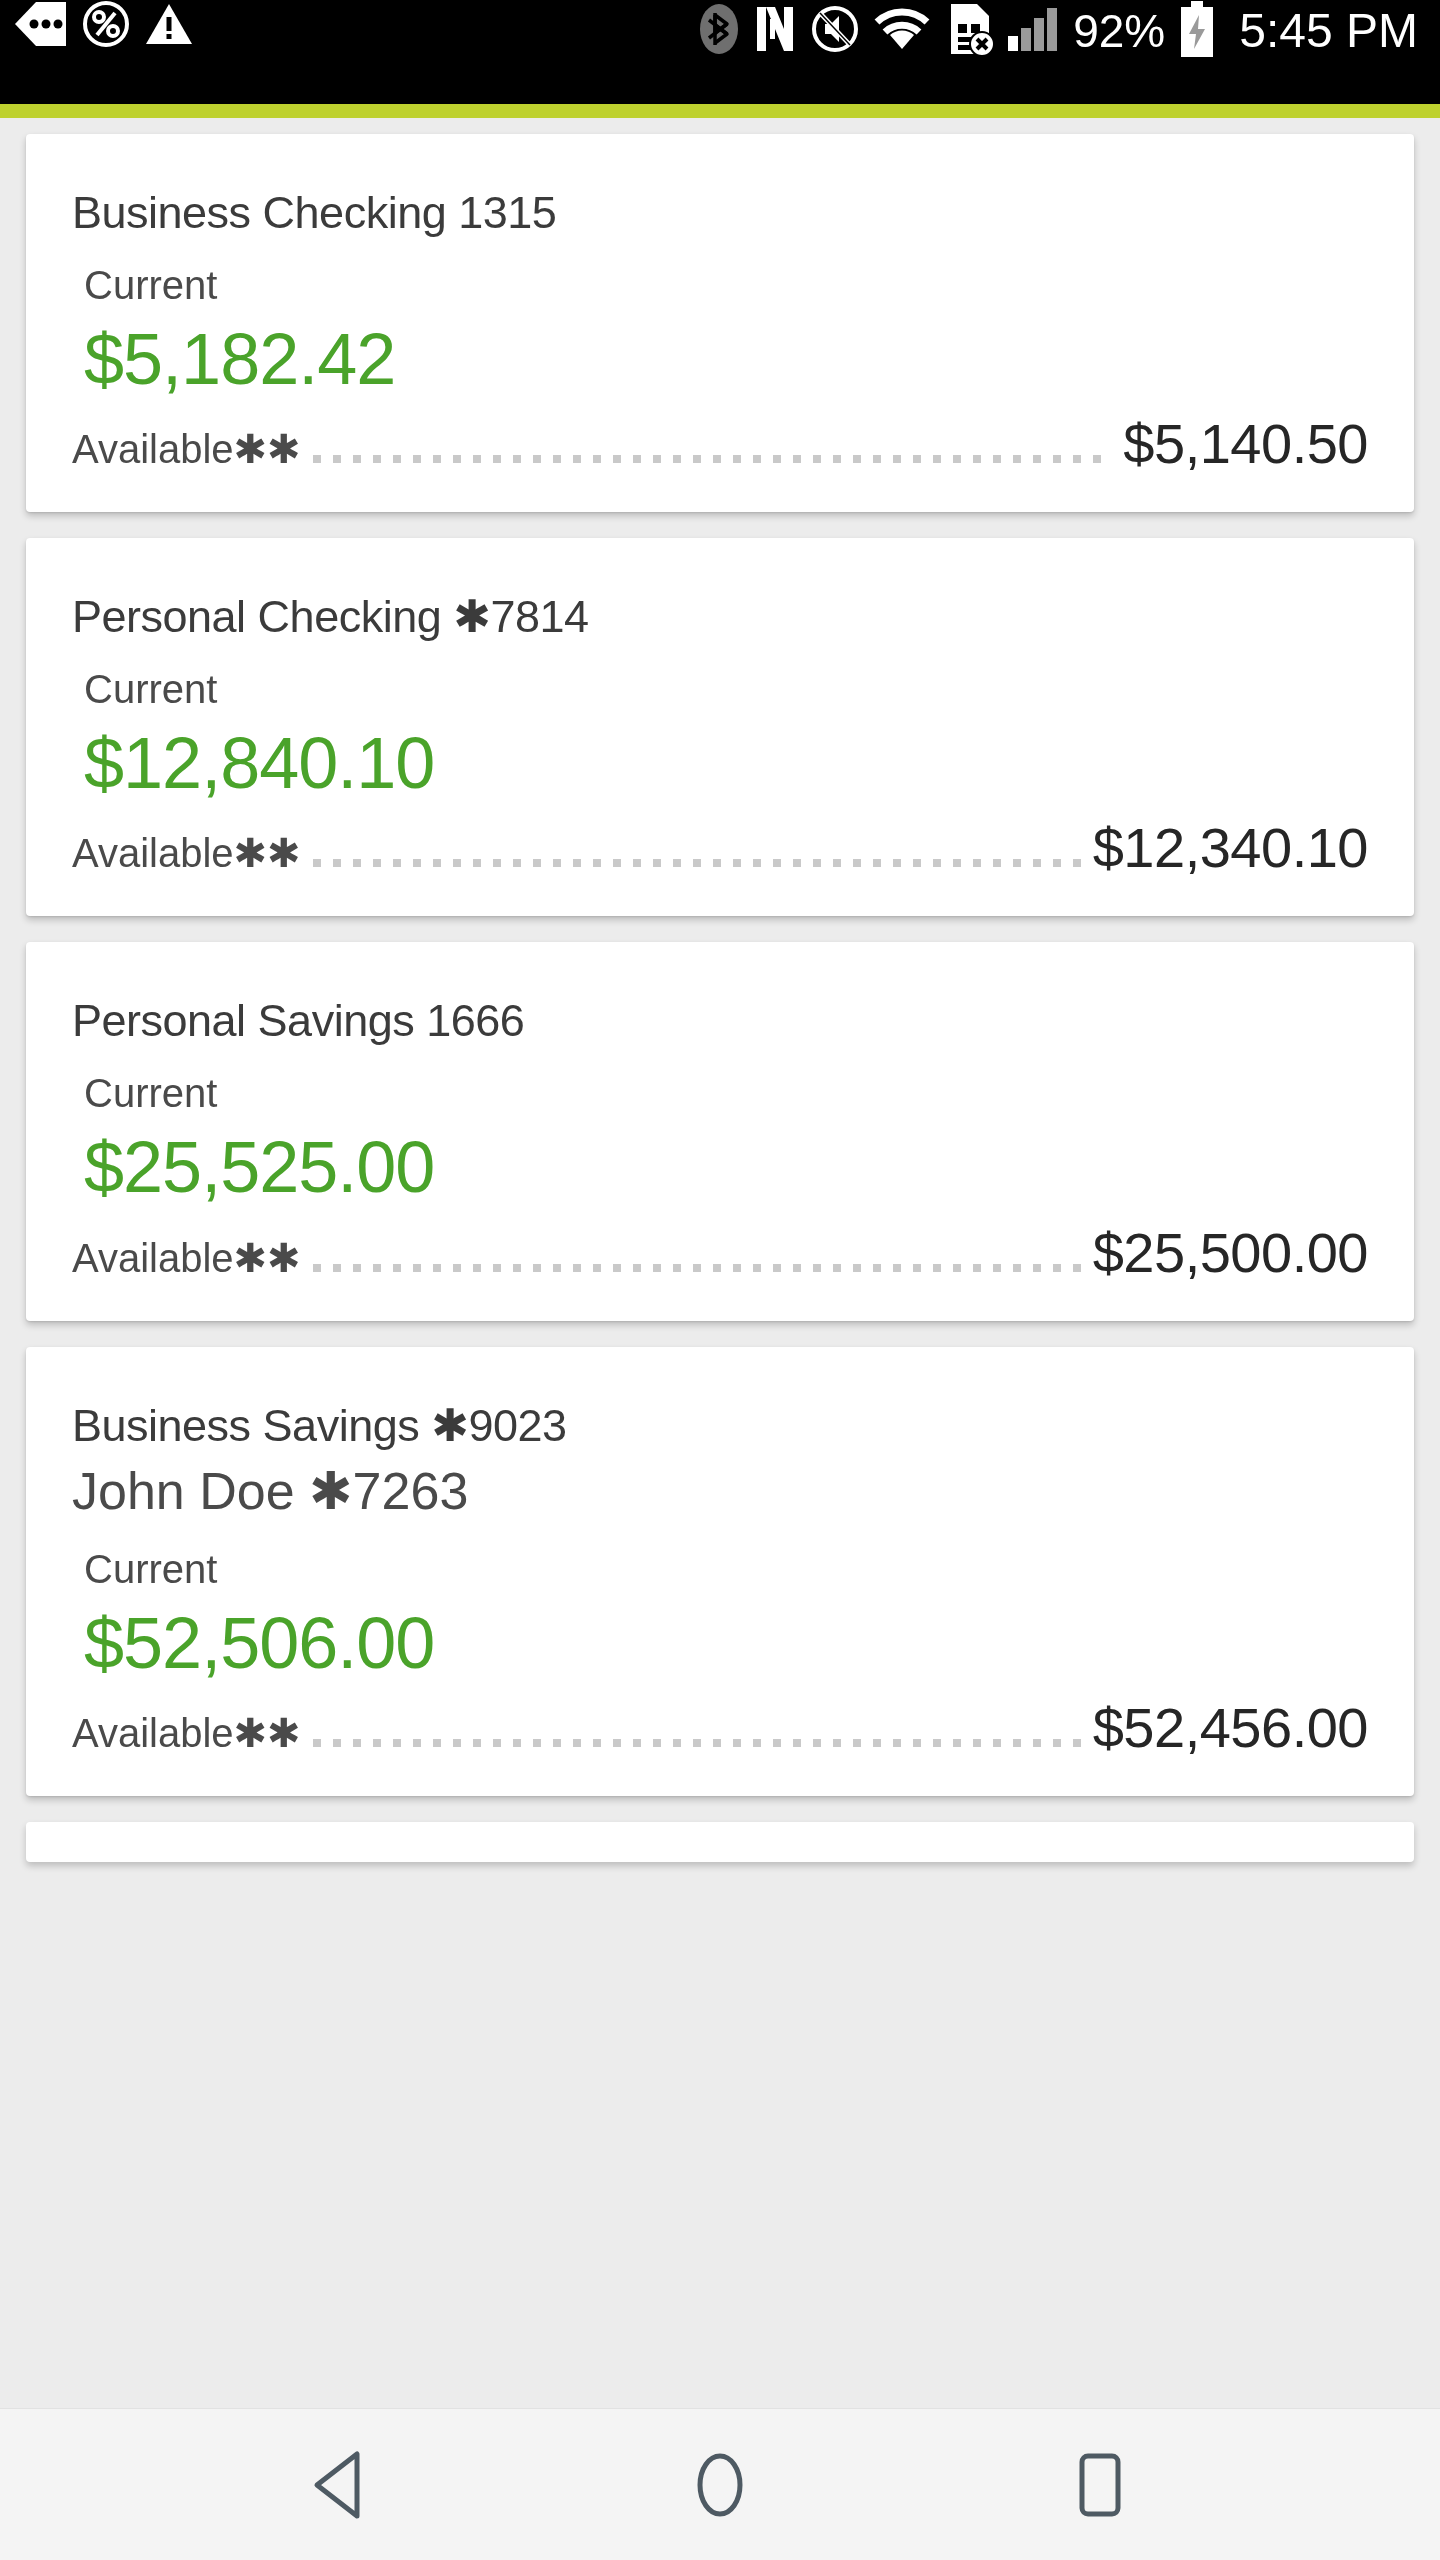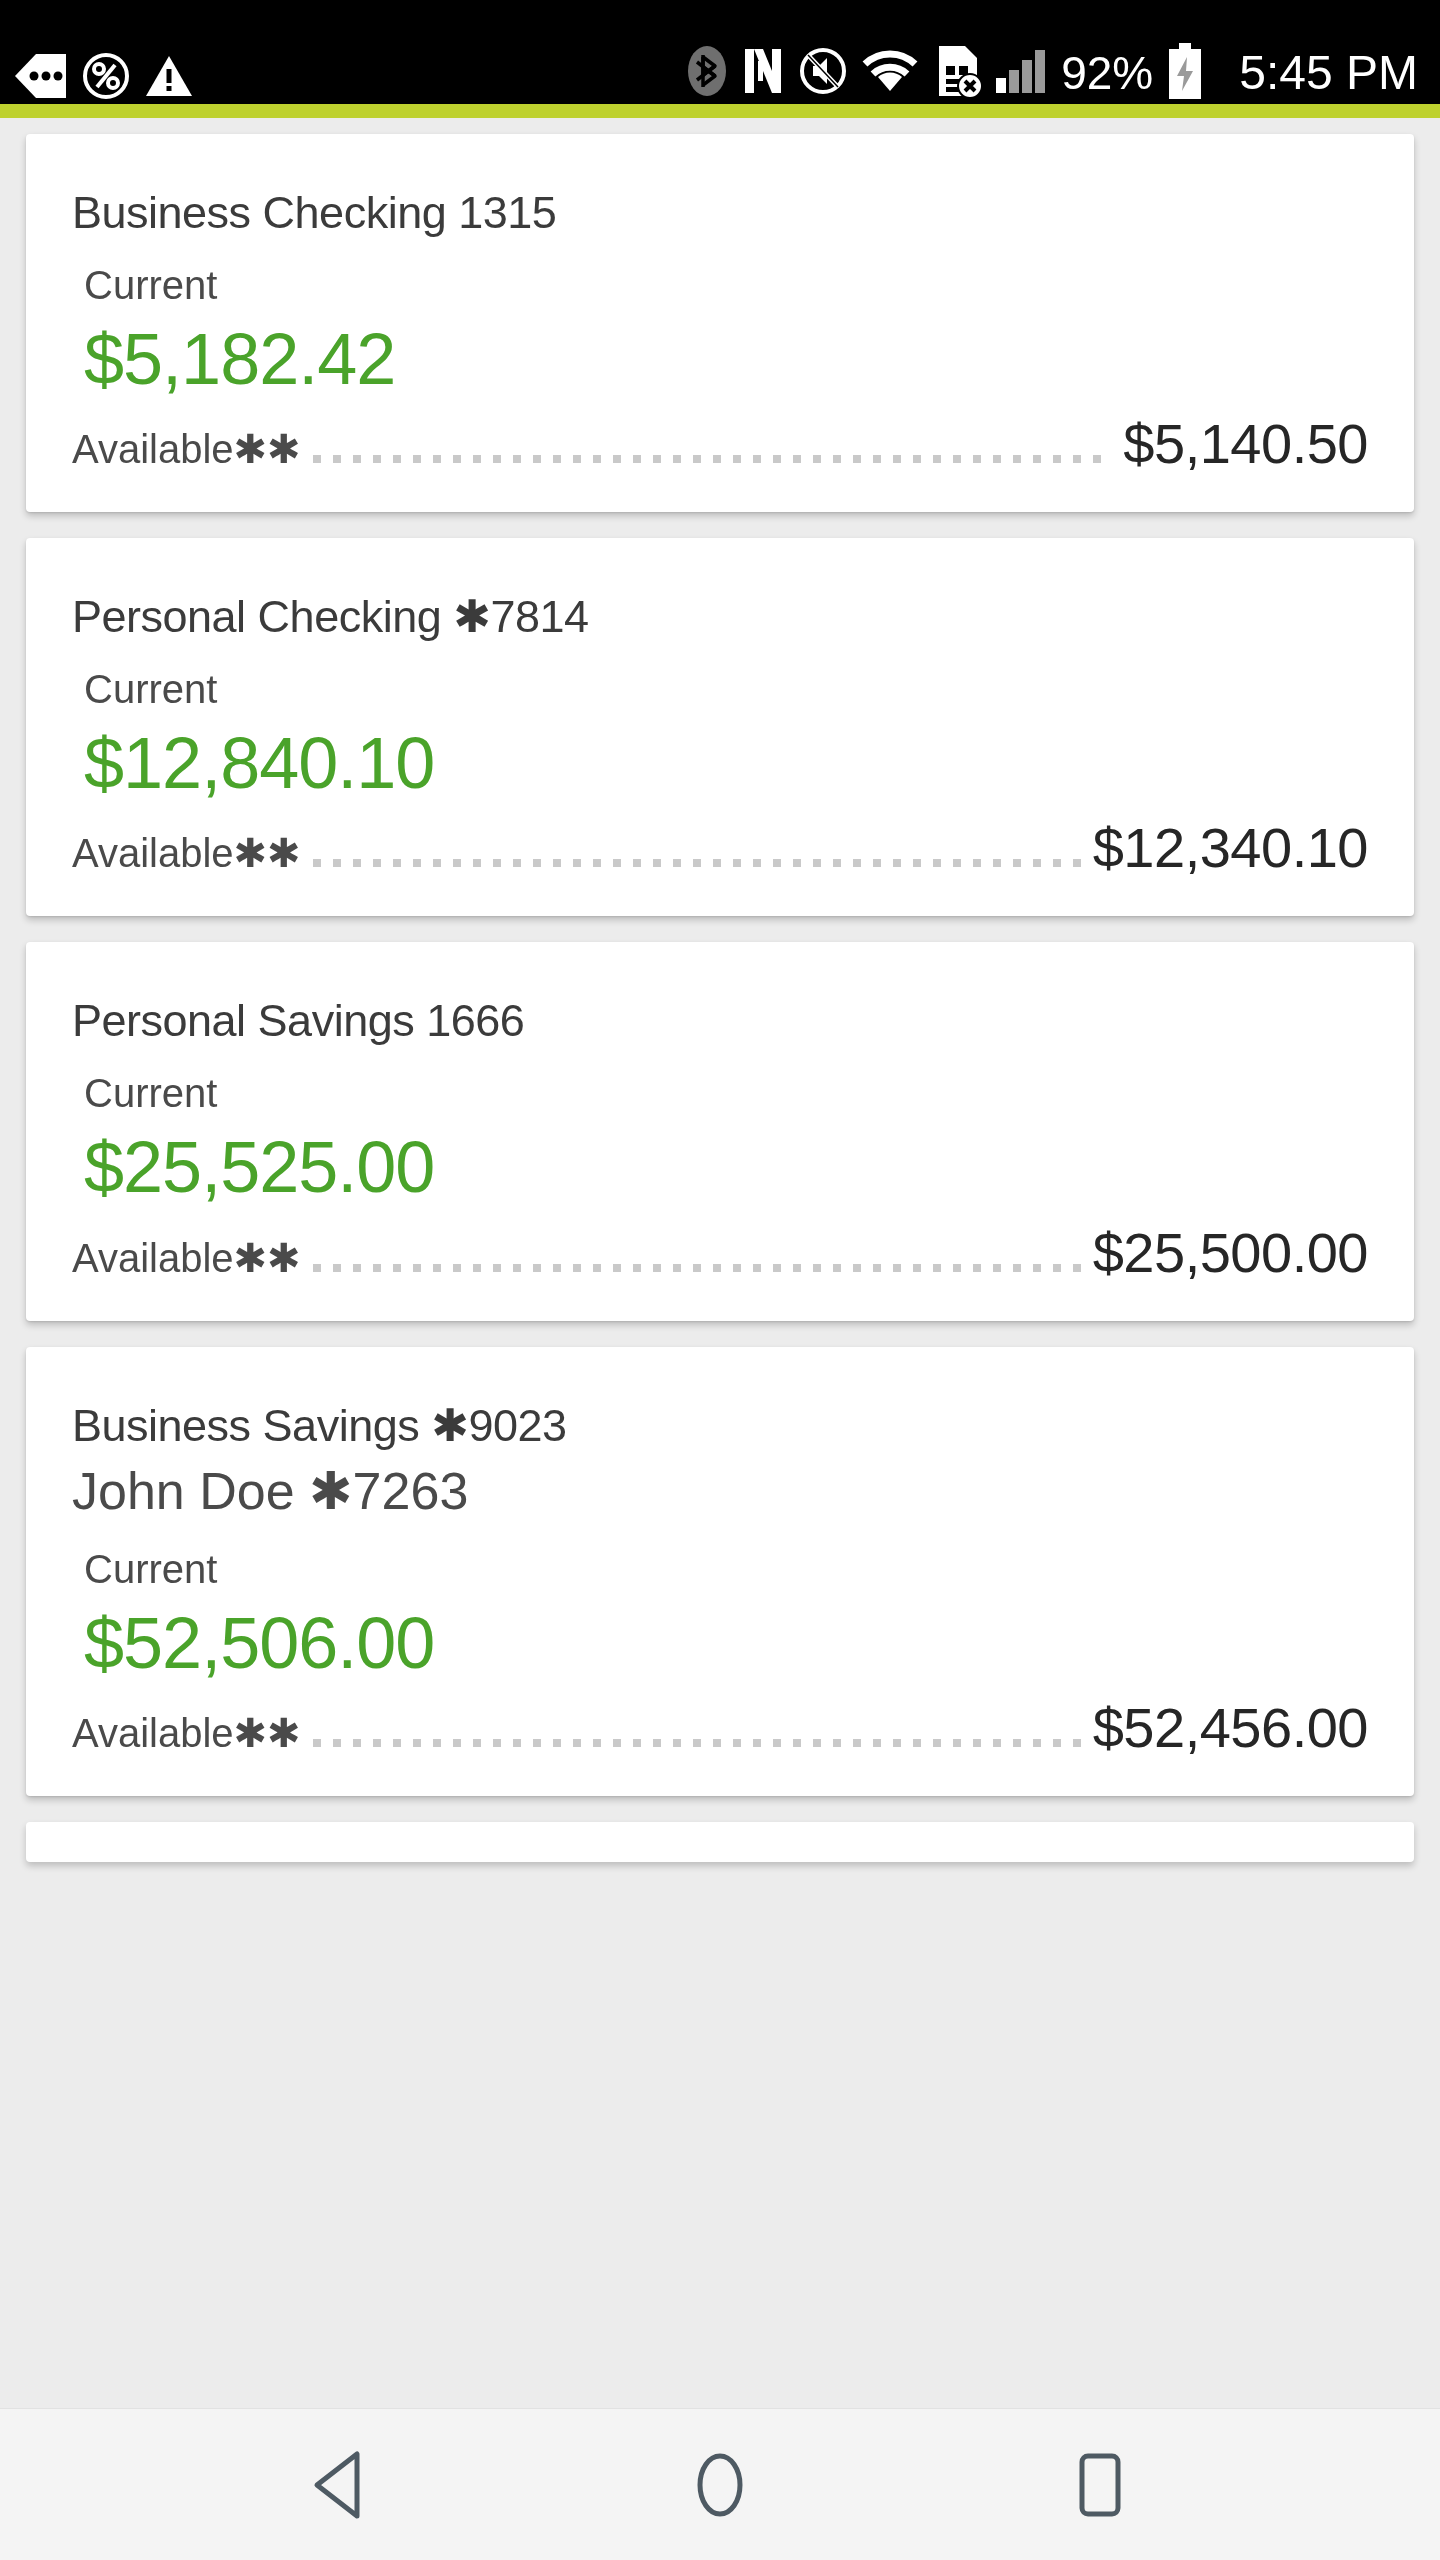--- a/index.html
+++ b/index.html
@@ -7,33 +7,33 @@
     width:1440px; height:2560px;
     background:#ececec;
     font-family:"Liberation Sans", sans-serif;
     overflow:hidden;
   }
   .screen { width:1440px; height:2560px; position:relative; display:flex; flex-direction:column; }
 
   
   .statusbar {
     height:104px; background:#000; flex:0 0 104px;
-    display:flex; align-items:flex-end; padding:0 22px 0 14px;
+    display:flex; align-items:flex-start; padding:0 22px 0 14px;
     color:#fff;
   }
   .sb-left { display:flex; align-items:center; gap:14px; }
   .sb-right { display:flex; align-items:center; gap:14px; margin-left:auto; }
   .sb-ico { display:block; }
   .sb-batt-pct {
     font-size:46px; font-weight:400; letter-spacing:0px; color:#fff;
     line-height:1;
   }
   .sb-time {
     font-size:48px; font-weight:400; color:#fff; line-height:1;
-    margin-left:22px;
+    margin-left:10px;
   }
 
   
   .appbar {
     flex:0 0 190px; height:190px;
     background:linear-gradient(180deg,#0b5e84 0%, #0a587c 100%);
     display:flex; align-items:center; position:relative;
     padding:0 44px 0 54px;
   }
   .hamburger { width:76px; height:58px; display:flex; flex-direction:column;

